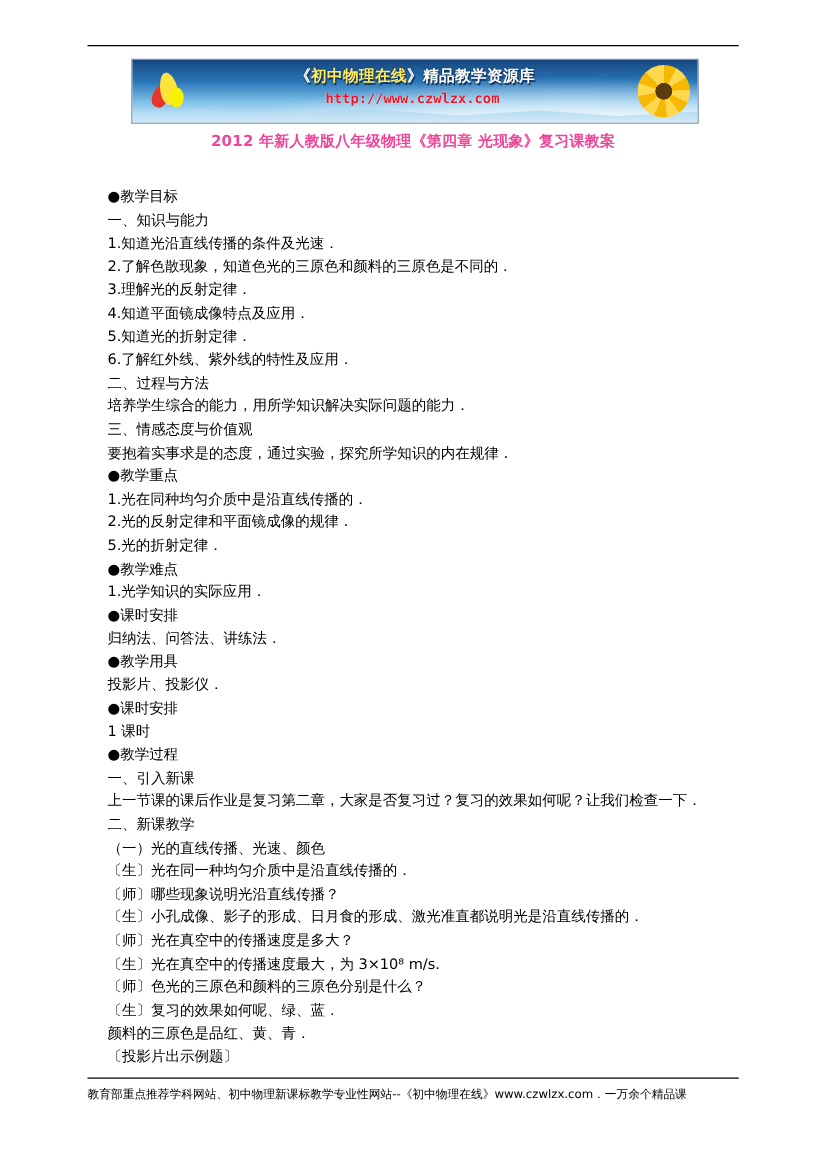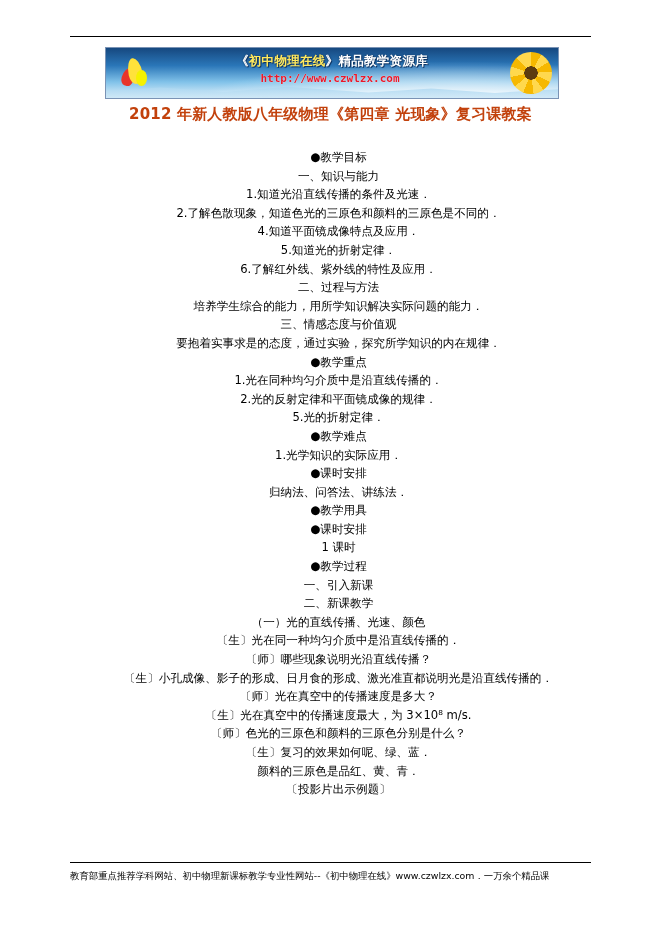--- a/index.html
+++ b/index.html
@@ -132,41 +132,40 @@
   .rule-top { top: 36px; }
   .rule-bottom { top: 862px; }
 
   
   .doc-title {
     position: absolute;
     left: 70px;
     width: 521px;
     top: 105px;
     text-align: center;
-    font-size: 15px;
+    font-size: 12px;
     font-weight: bold;
-    color: #c2410c;
+    color: #ec4899;
     letter-spacing: .2px;
     white-space: nowrap;
   }
 
   
   .body-text {
     position: absolute;
     left: 86px;
     top: 148px;
     width: 505px;
     font-size: 11.6px;
     line-height: 18.6px;
     color: #000000;
   }
   .body-text p {
     margin: 0;
     white-space: pre-wrap;
-    text-align: center;
   }
 
   
   .footer {
     position: absolute;
     left: 70px;
     top: 869px;
     width: 521px;
     font-size: 9.4px;
     line-height: 14px;
@@ -196,40 +195,43 @@
     <div class="banner-url">http://www.czwlzx.com</div>
   </div>
 
   <div class="doc-title">2012 年新人教版八年级物理《第四章 光现象》复习课教案</div>
 
   <div class="body-text">
     <p>●教学目标</p>
     <p>一、知识与能力</p>
     <p>1.知道光沿直线传播的条件及光速．</p>
     <p>2.了解色散现象，知道色光的三原色和颜料的三原色是不同的．</p>
+    <p>3.理解光的反射定律．</p>
     <p>4.知道平面镜成像特点及应用．</p>
     <p>5.知道光的折射定律．</p>
     <p>6.了解红外线、紫外线的特性及应用．</p>
     <p>二、过程与方法</p>
     <p>培养学生综合的能力，用所学知识解决实际问题的能力．</p>
     <p>三、情感态度与价值观</p>
     <p>要抱着实事求是的态度，通过实验，探究所学知识的内在规律．</p>
     <p>●教学重点</p>
     <p>1.光在同种均匀介质中是沿直线传播的．</p>
     <p>2.光的反射定律和平面镜成像的规律．</p>
     <p>5.光的折射定律．</p>
     <p>●教学难点</p>
     <p>1.光学知识的实际应用．</p>
     <p>●课时安排</p>
     <p>归纳法、问答法、讲练法．</p>
     <p>●教学用具</p>
+    <p>投影片、投影仪．</p>
     <p>●课时安排</p>
     <p>1 课时</p>
     <p>●教学过程</p>
     <p>一、引入新课</p>
+    <p>上一节课的课后作业是复习第二章，大家是否复习过？复习的效果如何呢？让我们检查一下．</p>
     <p>二、新课教学</p>
     <p>（一）光的直线传播、光速、颜色</p>
     <p>〔生〕光在同一种均匀介质中是沿直线传播的．</p>
     <p>〔师〕哪些现象说明光沿直线传播？</p>
     <p>〔生〕小孔成像、影子的形成、日月食的形成、激光准直都说明光是沿直线传播的．</p>
     <p>〔师〕光在真空中的传播速度是多大？</p>
     <p>〔生〕光在真空中的传播速度最大，为 3×10⁸ m/s.</p>
     <p>〔师〕色光的三原色和颜料的三原色分别是什么？</p>
     <p>〔生〕复习的效果如何呢、绿、蓝．</p>
     <p>颜料的三原色是品红、黄、青．</p>

